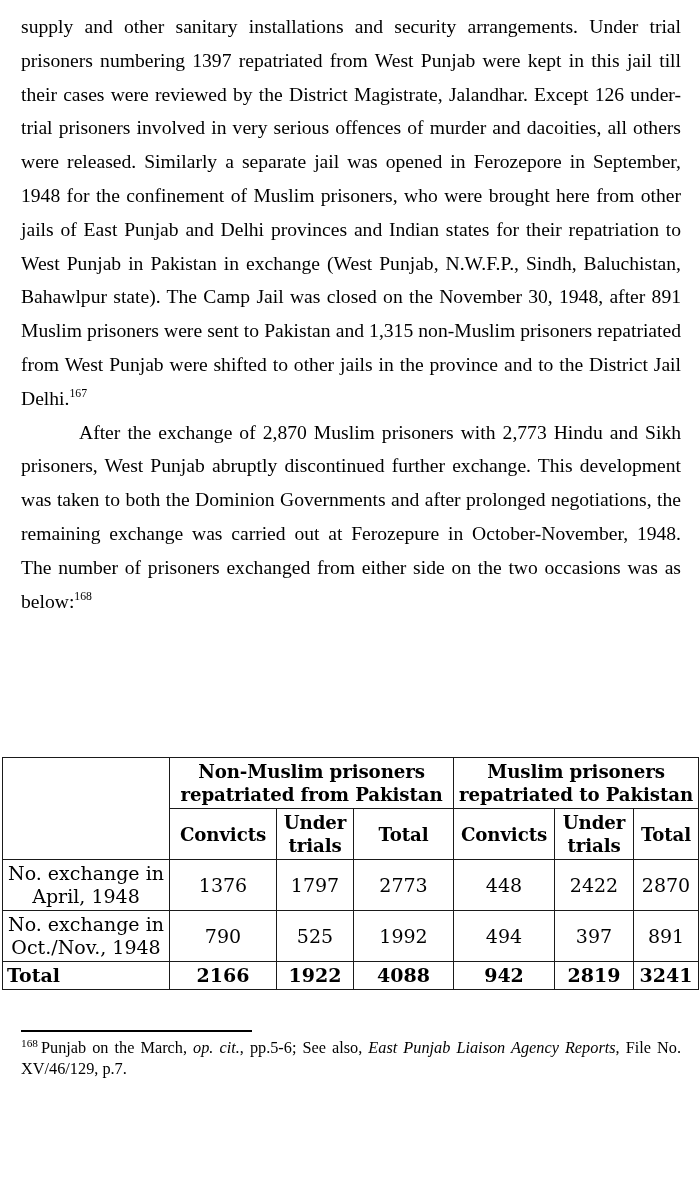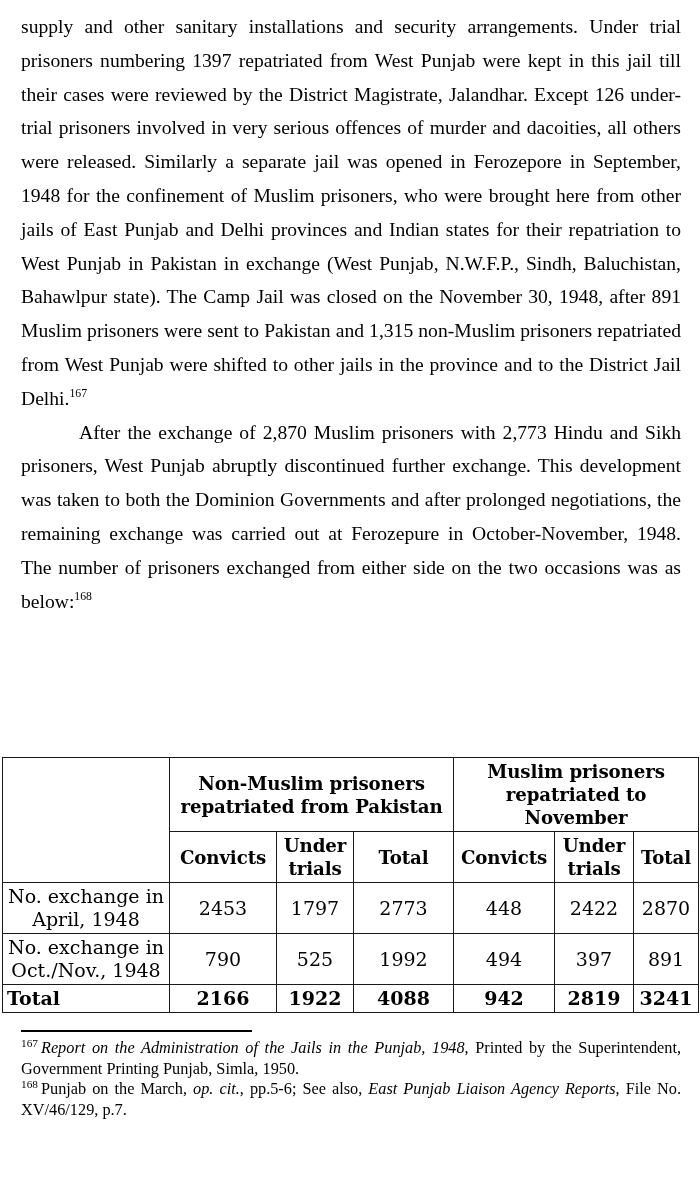--- a/index.html
+++ b/index.html
@@ -173,35 +173,35 @@
           <col class="c2">
           <col class="c3">
           <col class="c4">
           <col class="c5">
           <col class="c6">
       </colgroup>
       <thead>
         <tr>
           <th class="rowlabel blank-corner" rowspan="2"></th>
           <th colspan="3">Non-Muslim prisoners repatriated from Pakistan</th>
-          <th colspan="3">Muslim prisoners repatriated to November</th>
+          <th colspan="3">Muslim prisoners repatriated to Pakistan</th>
         </tr>
         <tr>
           <th>Convicts</th>
           <th>Under trials</th>
           <th>Total</th>
           <th>Convicts</th>
           <th>Under trials</th>
           <th>Total</th>
         </tr>
       </thead>
       <tbody>
         <tr>
           <td class="rowlabel">No. exchange in April, 1948</td>
-          <td class="num">2453</td>
+          <td class="num">1376</td>
           <td class="num">1797</td>
           <td class="num">2773</td>
           <td class="num">448</td>
           <td class="num">2422</td>
           <td class="num">2870</td>
         </tr>
         <tr>
           <td class="rowlabel">No. exchange in Oct./Nov., 1948</td>
           <td class="num">790</td>
           <td class="num">525</td>
@@ -219,21 +219,18 @@
           <td class="num">2819</td>
           <td class="num">3241</td>
         </tr>
       </tbody>
     </table>
   </div>
 
   <div class="footnotes">
     <div class="fn-rule"></div>
     <p class="fn">
-      <span class="marker">167</span><span class="ital">Report on the Administration of the Jails in the Punjab, 1948</span><span>, Printed by the Superintendent, Government Printing Punjab, Simla, 1950.</span>
-    </p>
-    <p class="fn">
       <span class="marker">168</span><span>Punjab on the March, </span><span class="ital">op. cit.</span><span>, pp.5-6; See also, </span><span class="ital">East Punjab Liaison Agency Reports</span><span>, File No. XV/46/129, p.7.</span>
     </p>
   </div>
 
 
 </div>
 
 </body></html>

